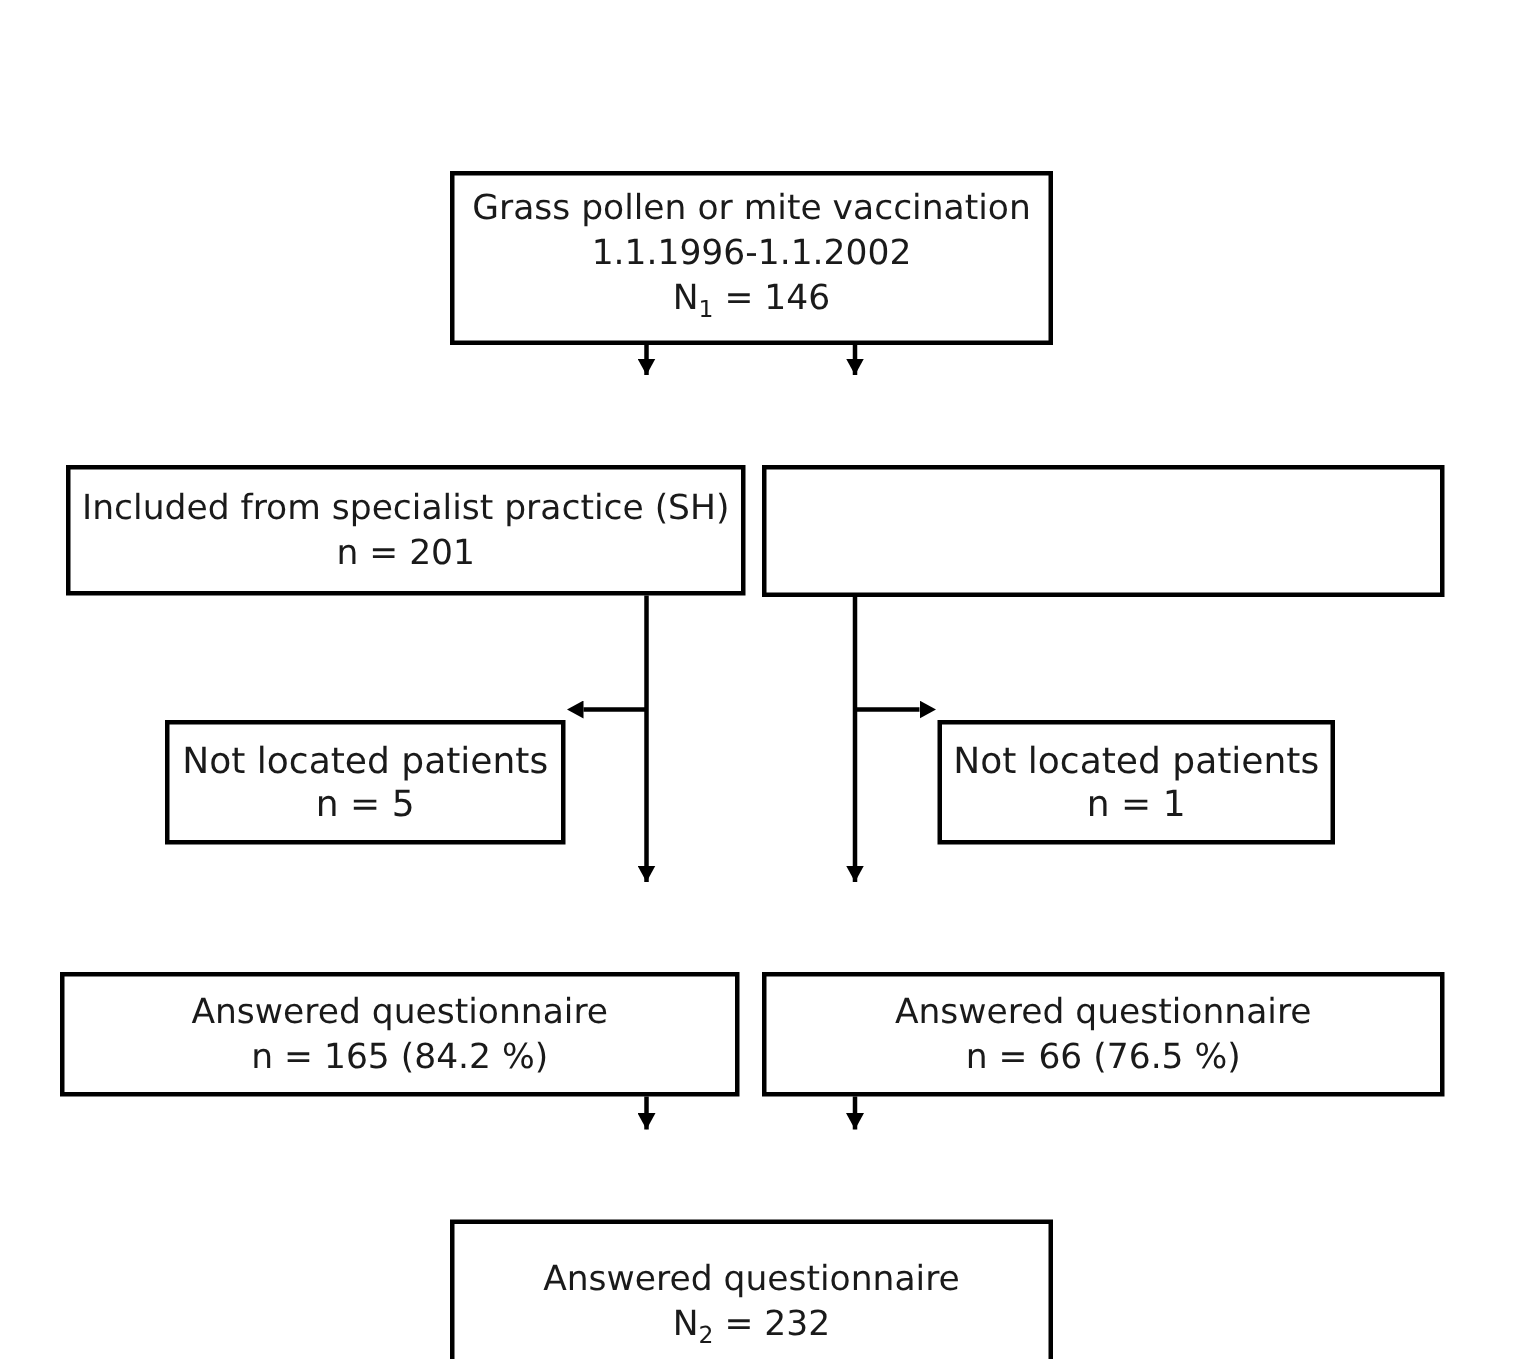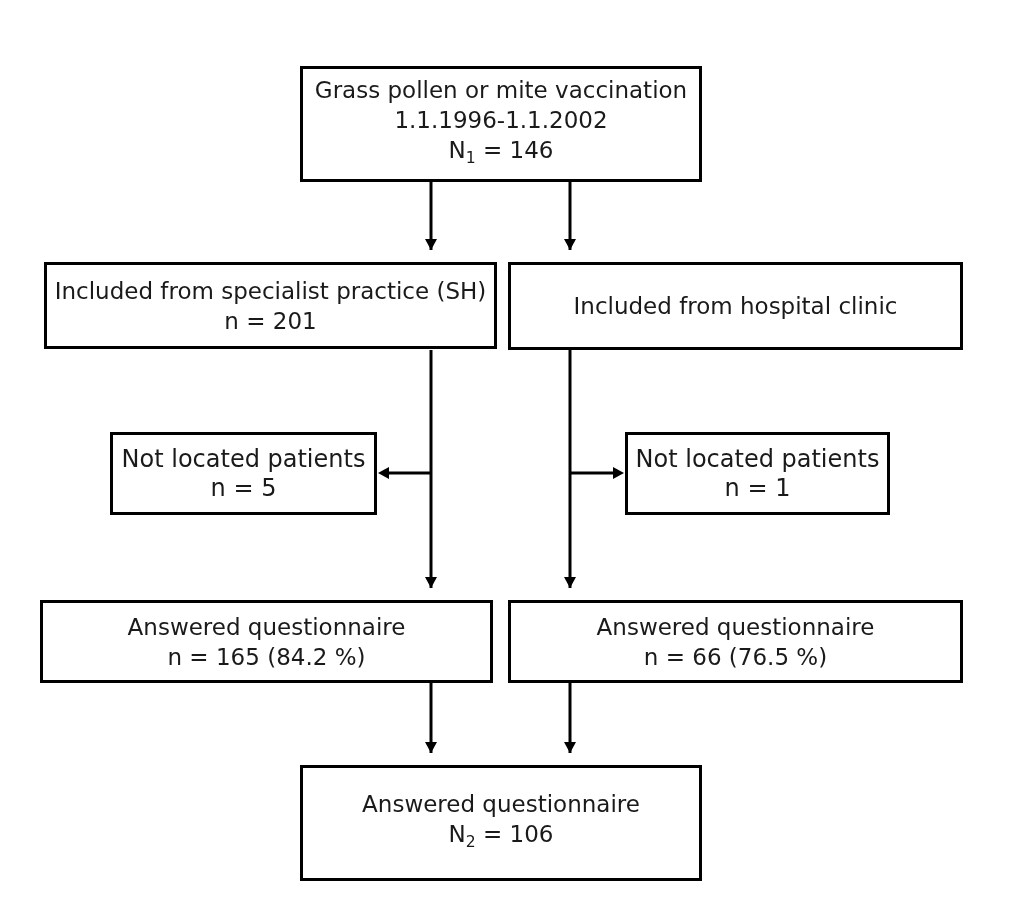--- a/index.html
+++ b/index.html
@@ -19,20 +19,21 @@
   .box {
     position: absolute;
     box-sizing: border-box;
     border: 3px solid #000000;
     background: #ffffff;
     display: flex;
     flex-direction: column;
     align-items: center;
     justify-content: center;
     z-index: 3;
+    margin-top: 48px;
   }
   .box .line {
     display: block;
     width: 100%;
     text-align: center;
     color: #1a1a1a;
     font-size: 23px;
     line-height: 30px;
     white-space: nowrap;
   }
@@ -98,21 +99,20 @@
     <span class="line">1.1.1996-1.1.2002</span>
     <span class="line"><span>N</span><span class="sub">1</span><span> = 146</span></span>
   </div>
 
   <div class="box" style="left:44px; top:262px; width:453px; height:87px;">
     <span class="line">Included from specialist practice (SH)</span>
     <span class="line">n = 201</span>
   </div>
 
   <div class="box" style="left:508px; top:262px; width:455px; height:88px;">
-    <span class="line">Included from hospital clinic</span>
   </div>
 
   <div class="box small" style="left:110px; top:432px; width:267px; height:83px;">
     <span class="line">Not located patients</span>
     <span class="line">n = 5</span>
   </div>
 
   <div class="box small" style="left:625px; top:432px; width:265px; height:83px;">
     <span class="line">Not located patients</span>
     <span class="line">n = 1</span>
@@ -123,16 +123,16 @@
     <span class="line">n = 165 (84.2 %)</span>
   </div>
 
   <div class="box" style="left:508px; top:600px; width:455px; height:83px;">
     <span class="line">Answered questionnaire</span>
     <span class="line">n = 66 (76.5 %)</span>
   </div>
 
   <div class="box" style="left:300px; top:765px; width:402px; height:116px;">
     <span class="line">Answered questionnaire</span>
-    <span class="line"><span>N</span><span class="sub">2</span><span> = 106</span></span>
+    <span class="line"><span>N</span><span class="sub">2</span><span> = 232</span></span>
   </div>
 
 </div>
 
 </body></html>

